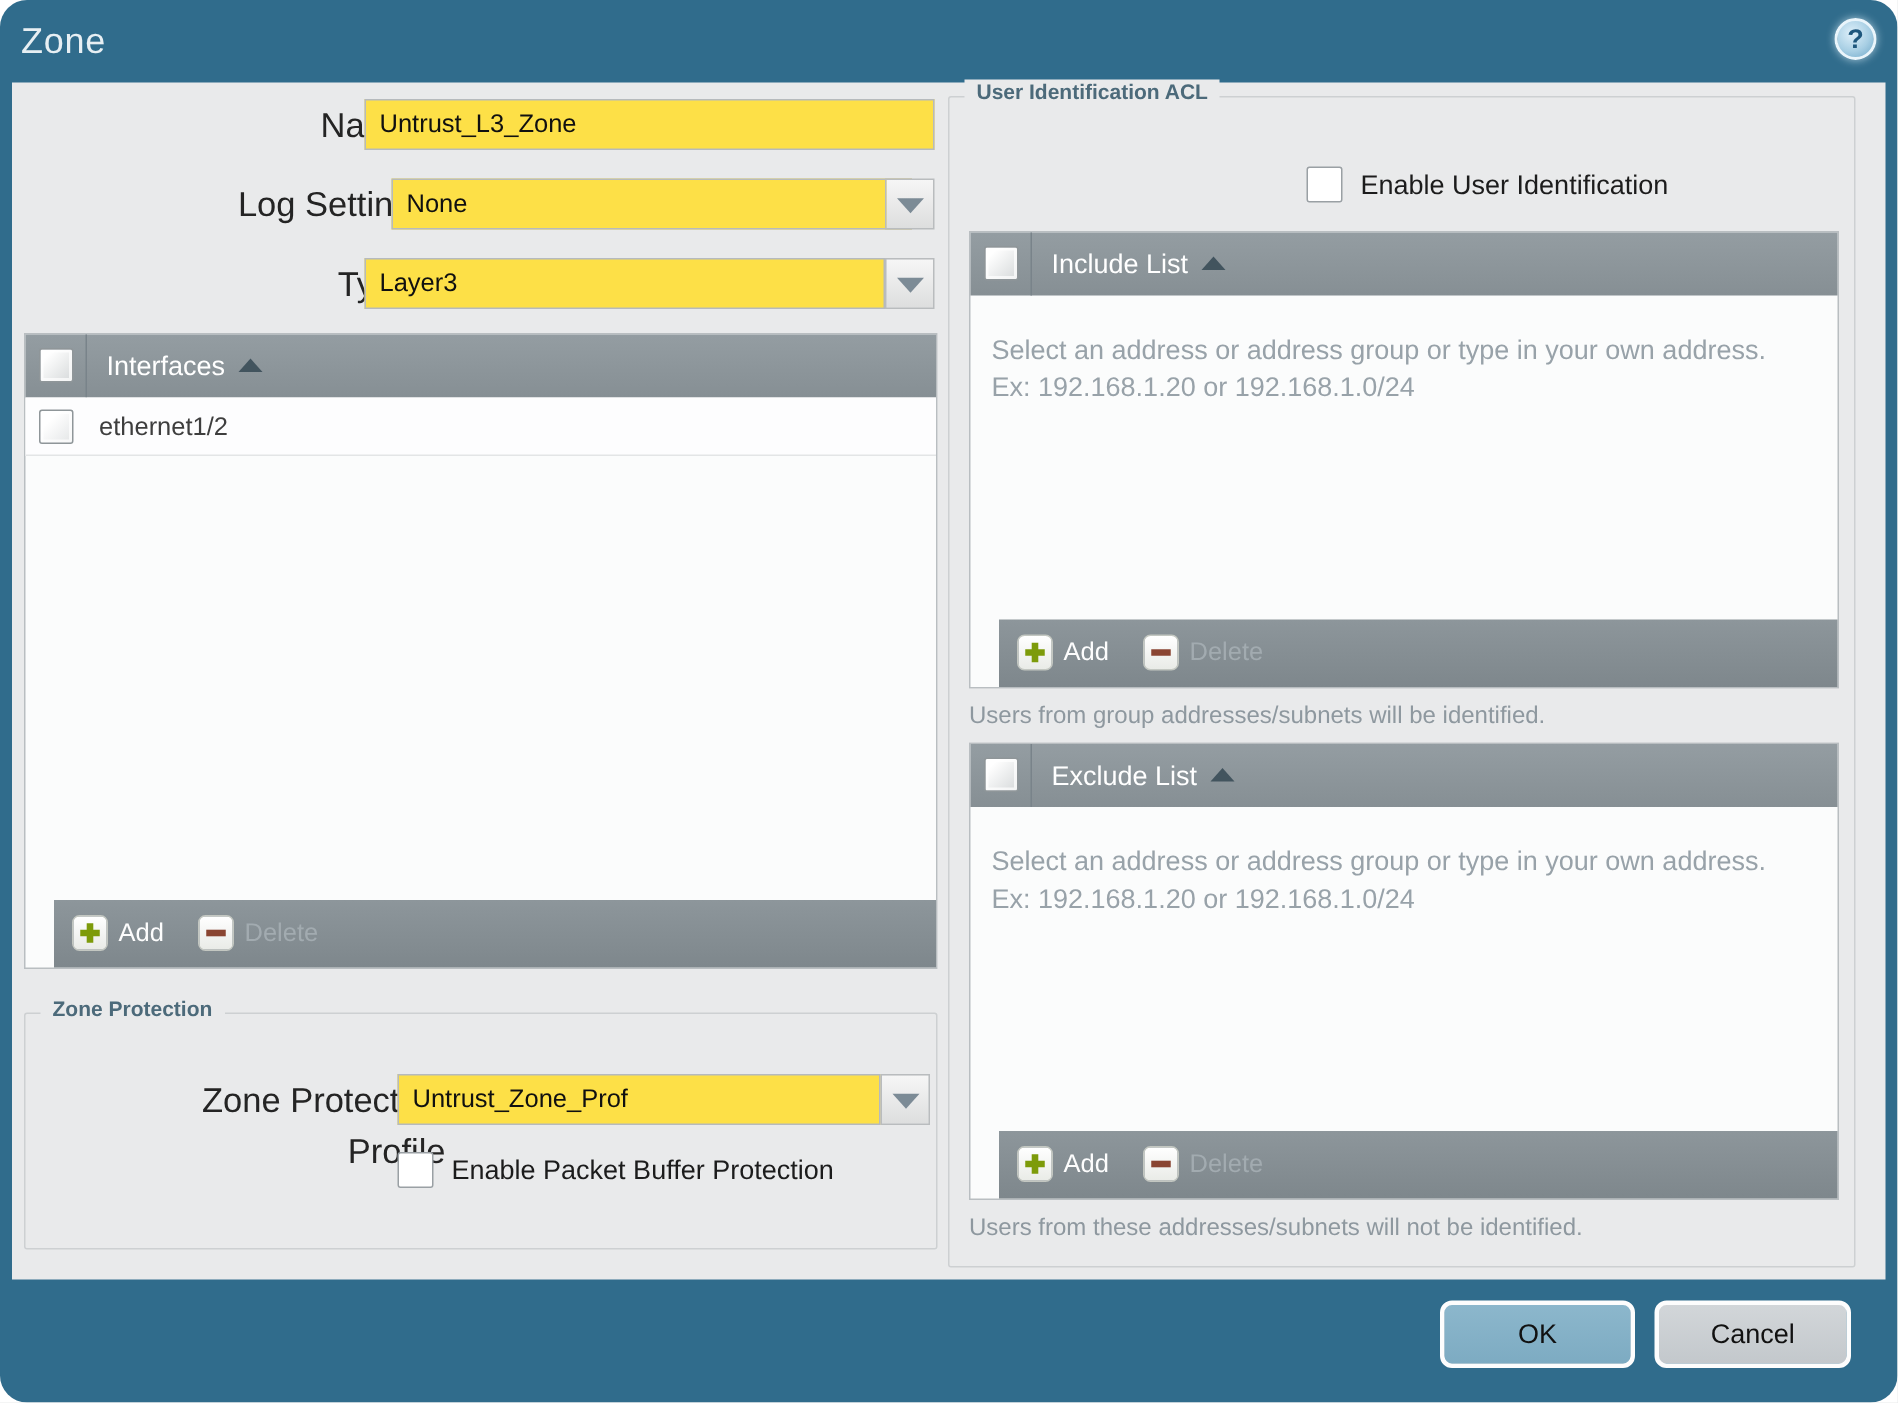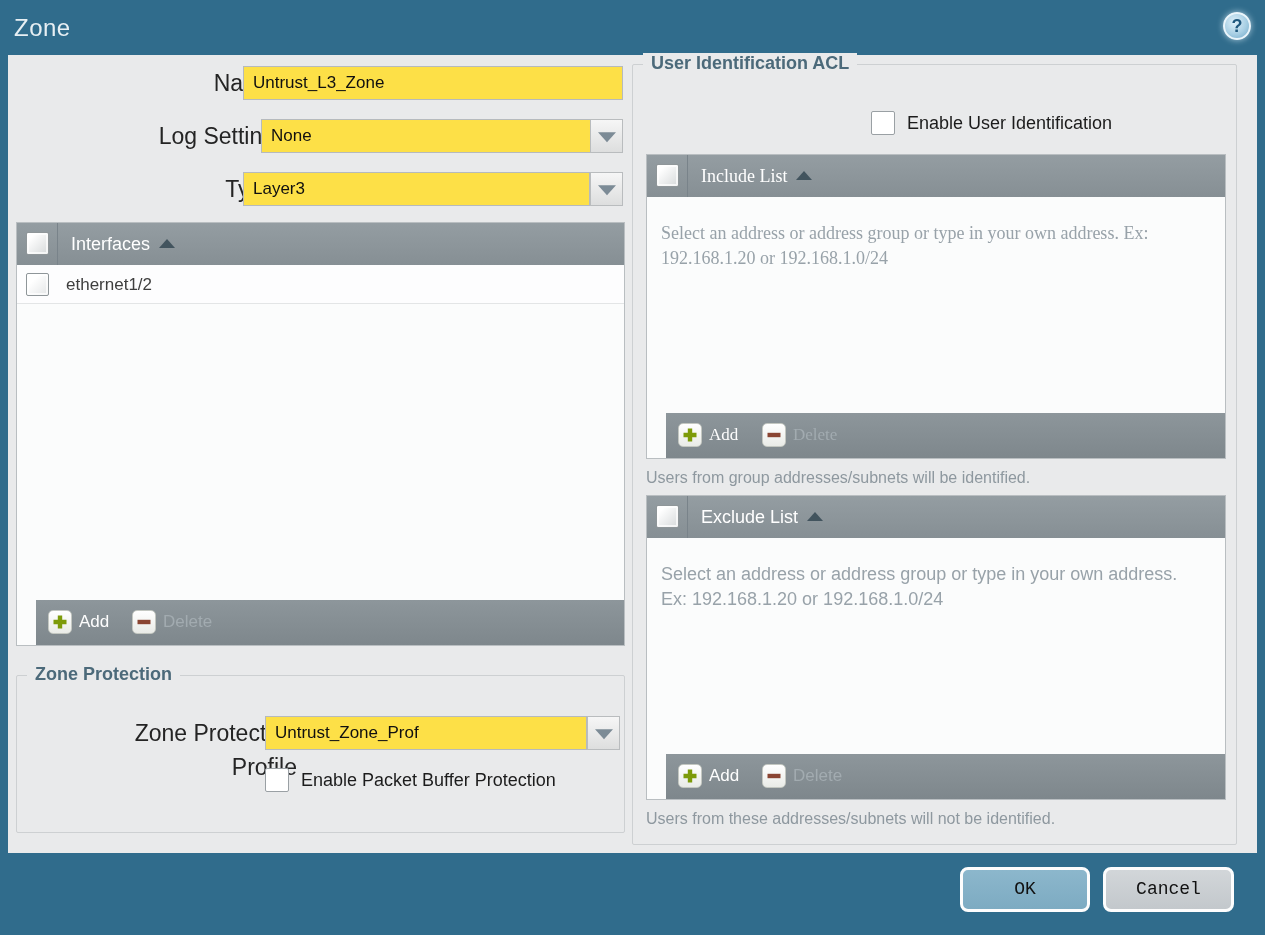--- a/index.html
+++ b/index.html
@@ -1,19 +1,19 @@
 <!DOCTYPE html>
 <html><head>
 <meta charset="utf-8">
 <style>
   * { margin:0; padding:0; box-sizing:border-box; }
   html,body { width:1265px; height:935px; }
   body { font-family:"Liberation Sans","DejaVu Sans",sans-serif; }
 
-  .page { position:relative; width:1265px; height:935px; background:#306c8c; overflow:hidden; }
+  .page { position:relative; width:1265px; height:935px; background:#306c8c; overflow:hidden;border-radius:18px; }
 
   
   .titlebar { position:absolute; left:0; top:0; width:1265px; height:55px; }
   .title { position:absolute; left:14px; top:0; line-height:55px; font-size:24px; font-weight:300; color:#e7eff3; letter-spacing:.5px; }
   .help { position:absolute; right:14px; top:12px; width:28px; height:28px; border-radius:50%;
           background:radial-gradient(circle at 40% 35%, #dff0fa 0%, #a8cfe4 55%, #6ea7c8 100%);
           border:2px solid #eaf5fb; box-shadow:0 0 6px rgba(220,240,250,.7);
           color:#1e577d; font-weight:bold; font-size:18px; text-align:center; line-height:24px; cursor:pointer; }
 
   
@@ -45,30 +45,30 @@
   .grid-row .rtext { position:absolute; left:49px; line-height:39px; font-size:17px; color:#3e3e3e; }
 
   .btn-addrow { position:absolute; top:10px; display:flex; align-items:center; gap:7px; cursor:pointer; }
   .btn-addrow .lbl { font-size:17px; color:#fdfdfd; }
   .btn-addrow.disabled { cursor:default; }
   .btn-addrow.disabled .lbl { color:#a2abb0; }
   .iconbox { width:24px; height:24px; border-radius:5px; background:linear-gradient(#ffffff,#e9ebe7); border:1px solid #c3c7c1; display:flex; align-items:center; justify-content:center; }
 
   
   .fset { position:absolute; border:1px solid #cdd0d2; border-radius:2px; }
-  .fset .legend { position:absolute; top:-12px; left:10px; background:#e9eaeb; padding:0 8px; font-size:18px; font-weight:bold; color:#4c6a7a; }
+  .fset .legend { position:absolute; top:-12px; left:10px; background:#e9eaeb; padding:0 8px; font-size:14px; font-weight:bold; color:#4c6a7a; }
 
   .note { position:absolute; font-size:16px; color:#8e989f; }
 
   .cbrow { position:absolute; display:flex; align-items:center; gap:12px; }
   .cbrow .cblabel { font-size:18px; color:#1c1c1c; }
 
   
   .footer-btn { position:absolute; top:867px; height:45px; border:3px solid #fdfdfd; border-radius:8px;
-                font-size:18px; color:#111; text-align:center; line-height:39px; cursor:pointer; font-family:Liberation Mono, monospace; }
+                font-size:18px; color:#111; text-align:center; line-height:39px; cursor:pointer; font-family:Liberation Sans, sans-serif; }
   .btn-ok { left:960px; width:130px; background:linear-gradient(#8cb7cc,#7dabc2); }
   .btn-cancel { left:1103px; width:131px; background:linear-gradient(#d2d6d9,#c3c8cc); }
 </style>
 </head>
 <body>
 
 <div class="page">
 
   <div class="titlebar">
     <div class="title">Zone</div>
@@ -139,21 +139,21 @@
     </div>
 
     <div class="fset" style="left:624px; top:9px; width:605px; height:781px;">
       <div class="legend">User Identification ACL</div>
 
       <div class="cbrow" style="left:238px; top:46px;">
         <div class="cb-plain"></div>
         <div class="cblabel">Enable User Identification</div>
       </div>
 
-      <div class="grid" style="left:13px; top:89px; width:580px; height:305px;font-family:Liberation Serif, serif;">
+      <div class="grid" style="left:13px; top:89px; width:580px; height:305px;">
         <div class="grid-header">
           <div class="cbcell">
             <div class="checkbox"></div>
           </div>
           <div class="htext">
             <span>Include List</span><span class="tri-up"></span>
           </div>
         </div>
         <div class="grid-body-note" style="top:66px;">Select an address or address group or type in your own address. Ex: 192.168.1.20 or 192.168.1.0/24</div>
         <div class="grid-footer">

